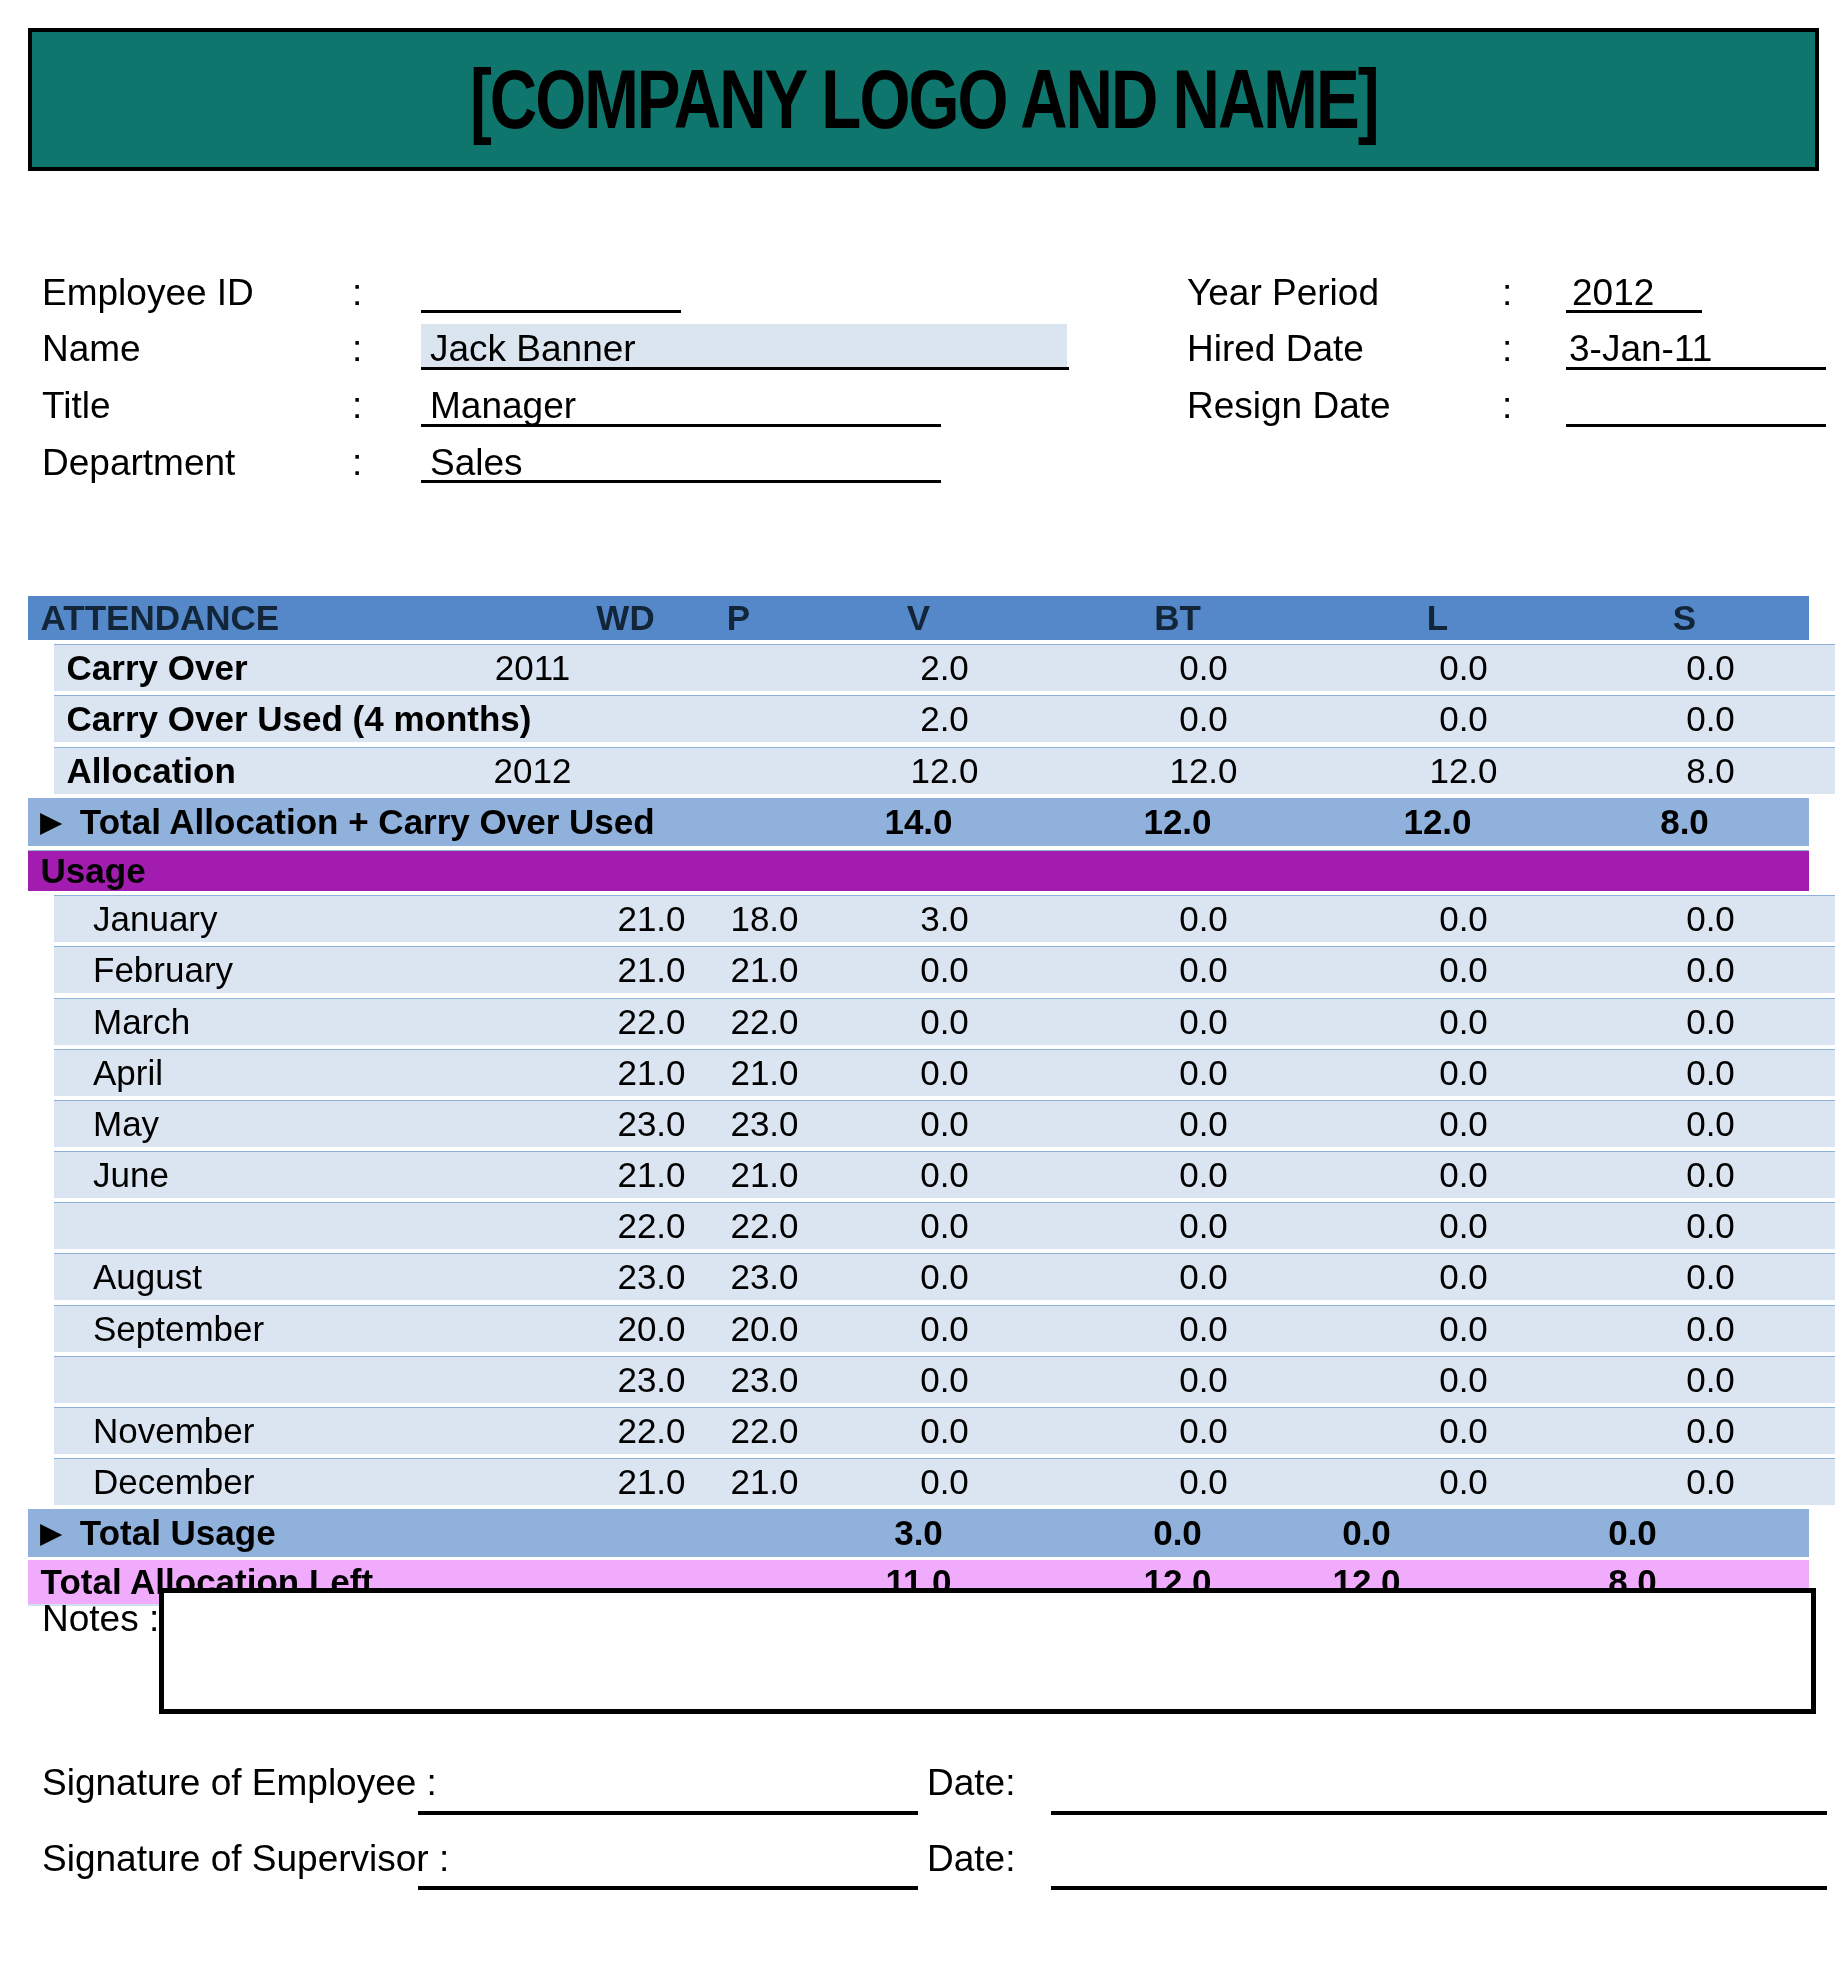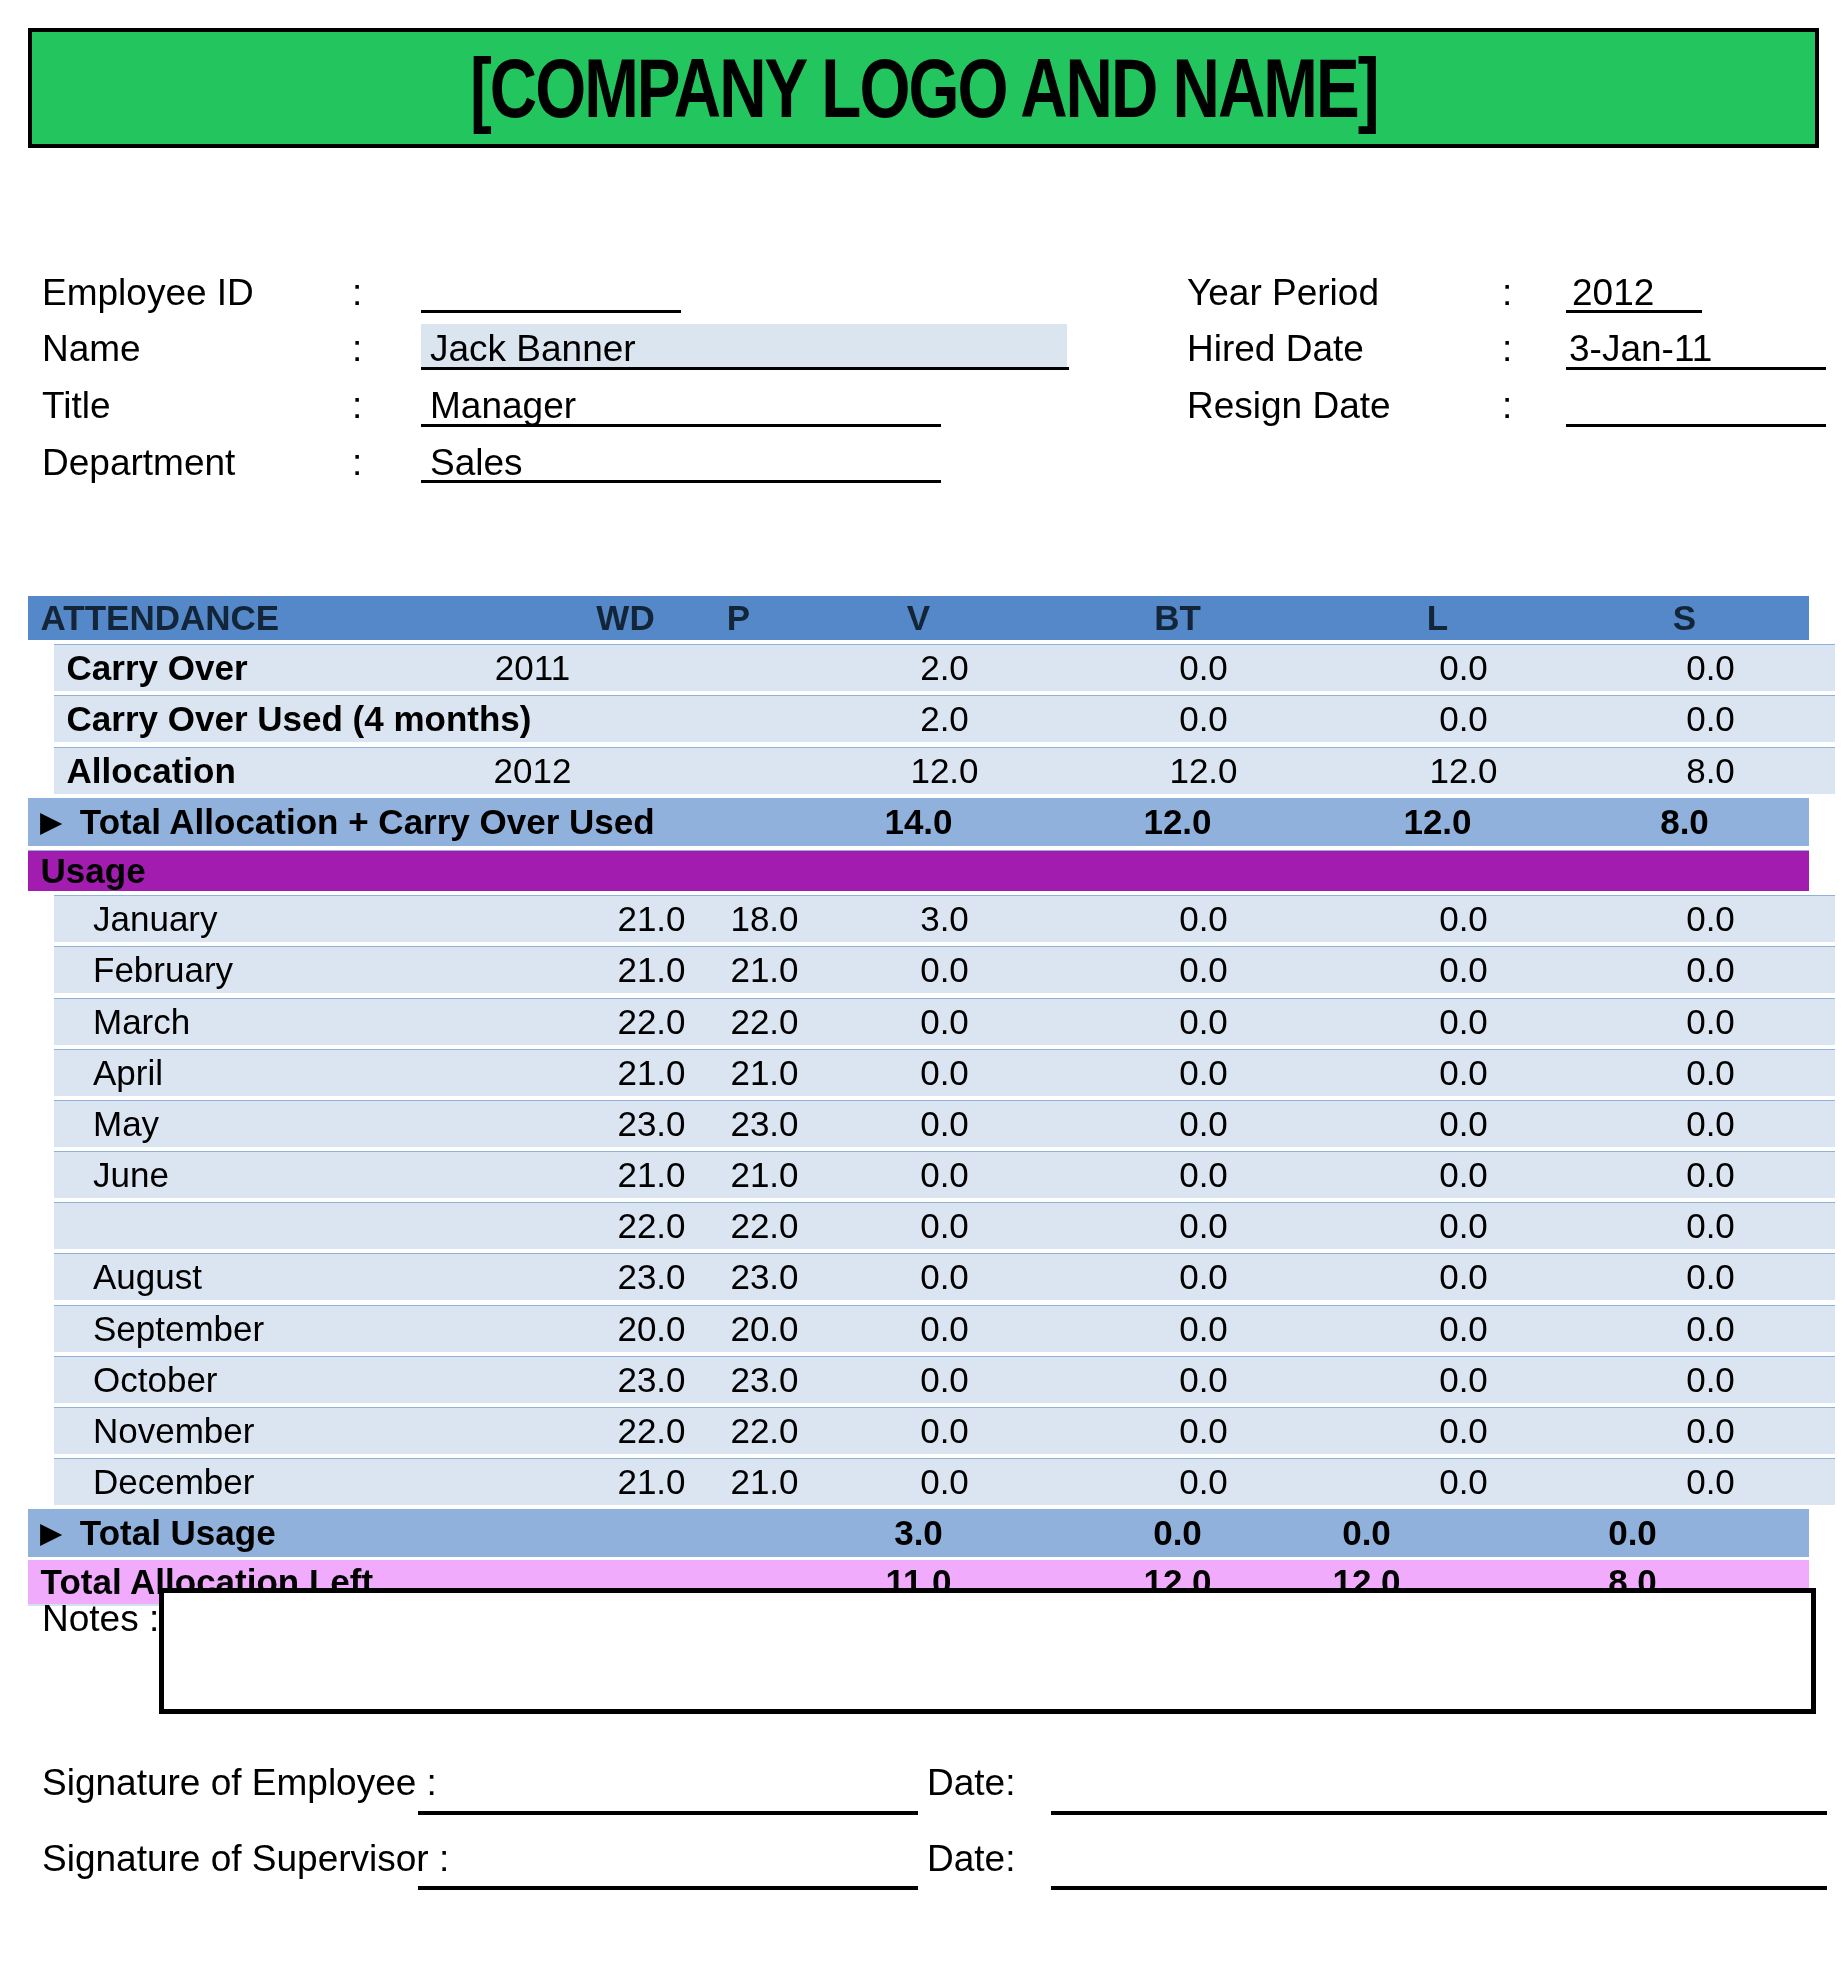--- a/index.html
+++ b/index.html
@@ -1,22 +1,22 @@
 <!DOCTYPE html>
 <html style="font-size:13.4px"><head>
 <meta charset="utf-8">
 <style>
   html,body{margin:0;padding:0;background:#ffffff;}
   body{width:1847px;height:1983px;position:relative;font-family:"Liberation Sans",sans-serif;color:#000;}
   *{box-sizing:border-box;}
   .abs{position:absolute;}
 
   
-  .logo-box{top:28px;left:28px;width:1791px;height:120px;border:4.2px solid #000;
-    display:flex;align-items:center;justify-content:center;background:#22c55e;}
+  .logo-box{top:28px;left:28px;width:1791px;height:143px;border:4.2px solid #000;
+    display:flex;align-items:center;justify-content:center;background:#0f766e;}
   .logo-title{font-size:84px;font-weight:bold;letter-spacing:-2.5px;white-space:nowrap;
     transform:scaleX(0.78);transform-origin:center;}
 
   
   .info-label,.info-colon,.info-value{position:absolute;height:44px;display:flex;align-items:center;
     font-size:37px;white-space:nowrap;}
   .uline{position:absolute;height:3.4px;background:#000;}
   .name-bg{position:absolute;background:#dbe5f0;}
 
   
@@ -229,21 +229,20 @@
     <span class="cell lbl ind">September</span>
     <span class="cell c-wd">20.0</span>
     <span class="cell c-p">20.0</span>
     <span class="cell c-v">0.0</span>
     <span class="cell c-bt">0.0</span>
     <span class="cell c-l">0.0</span>
     <span class="cell c-s">0.0</span>
   </div>
 
   <div class="trow r-light">
-    <span class="cell lbl ind">October</span>
     <span class="cell c-wd">23.0</span>
     <span class="cell c-p">23.0</span>
     <span class="cell c-v">0.0</span>
     <span class="cell c-bt">0.0</span>
     <span class="cell c-l">0.0</span>
     <span class="cell c-s">0.0</span>
   </div>
 
   <div class="trow r-light">
     <span class="cell lbl ind">November</span>

